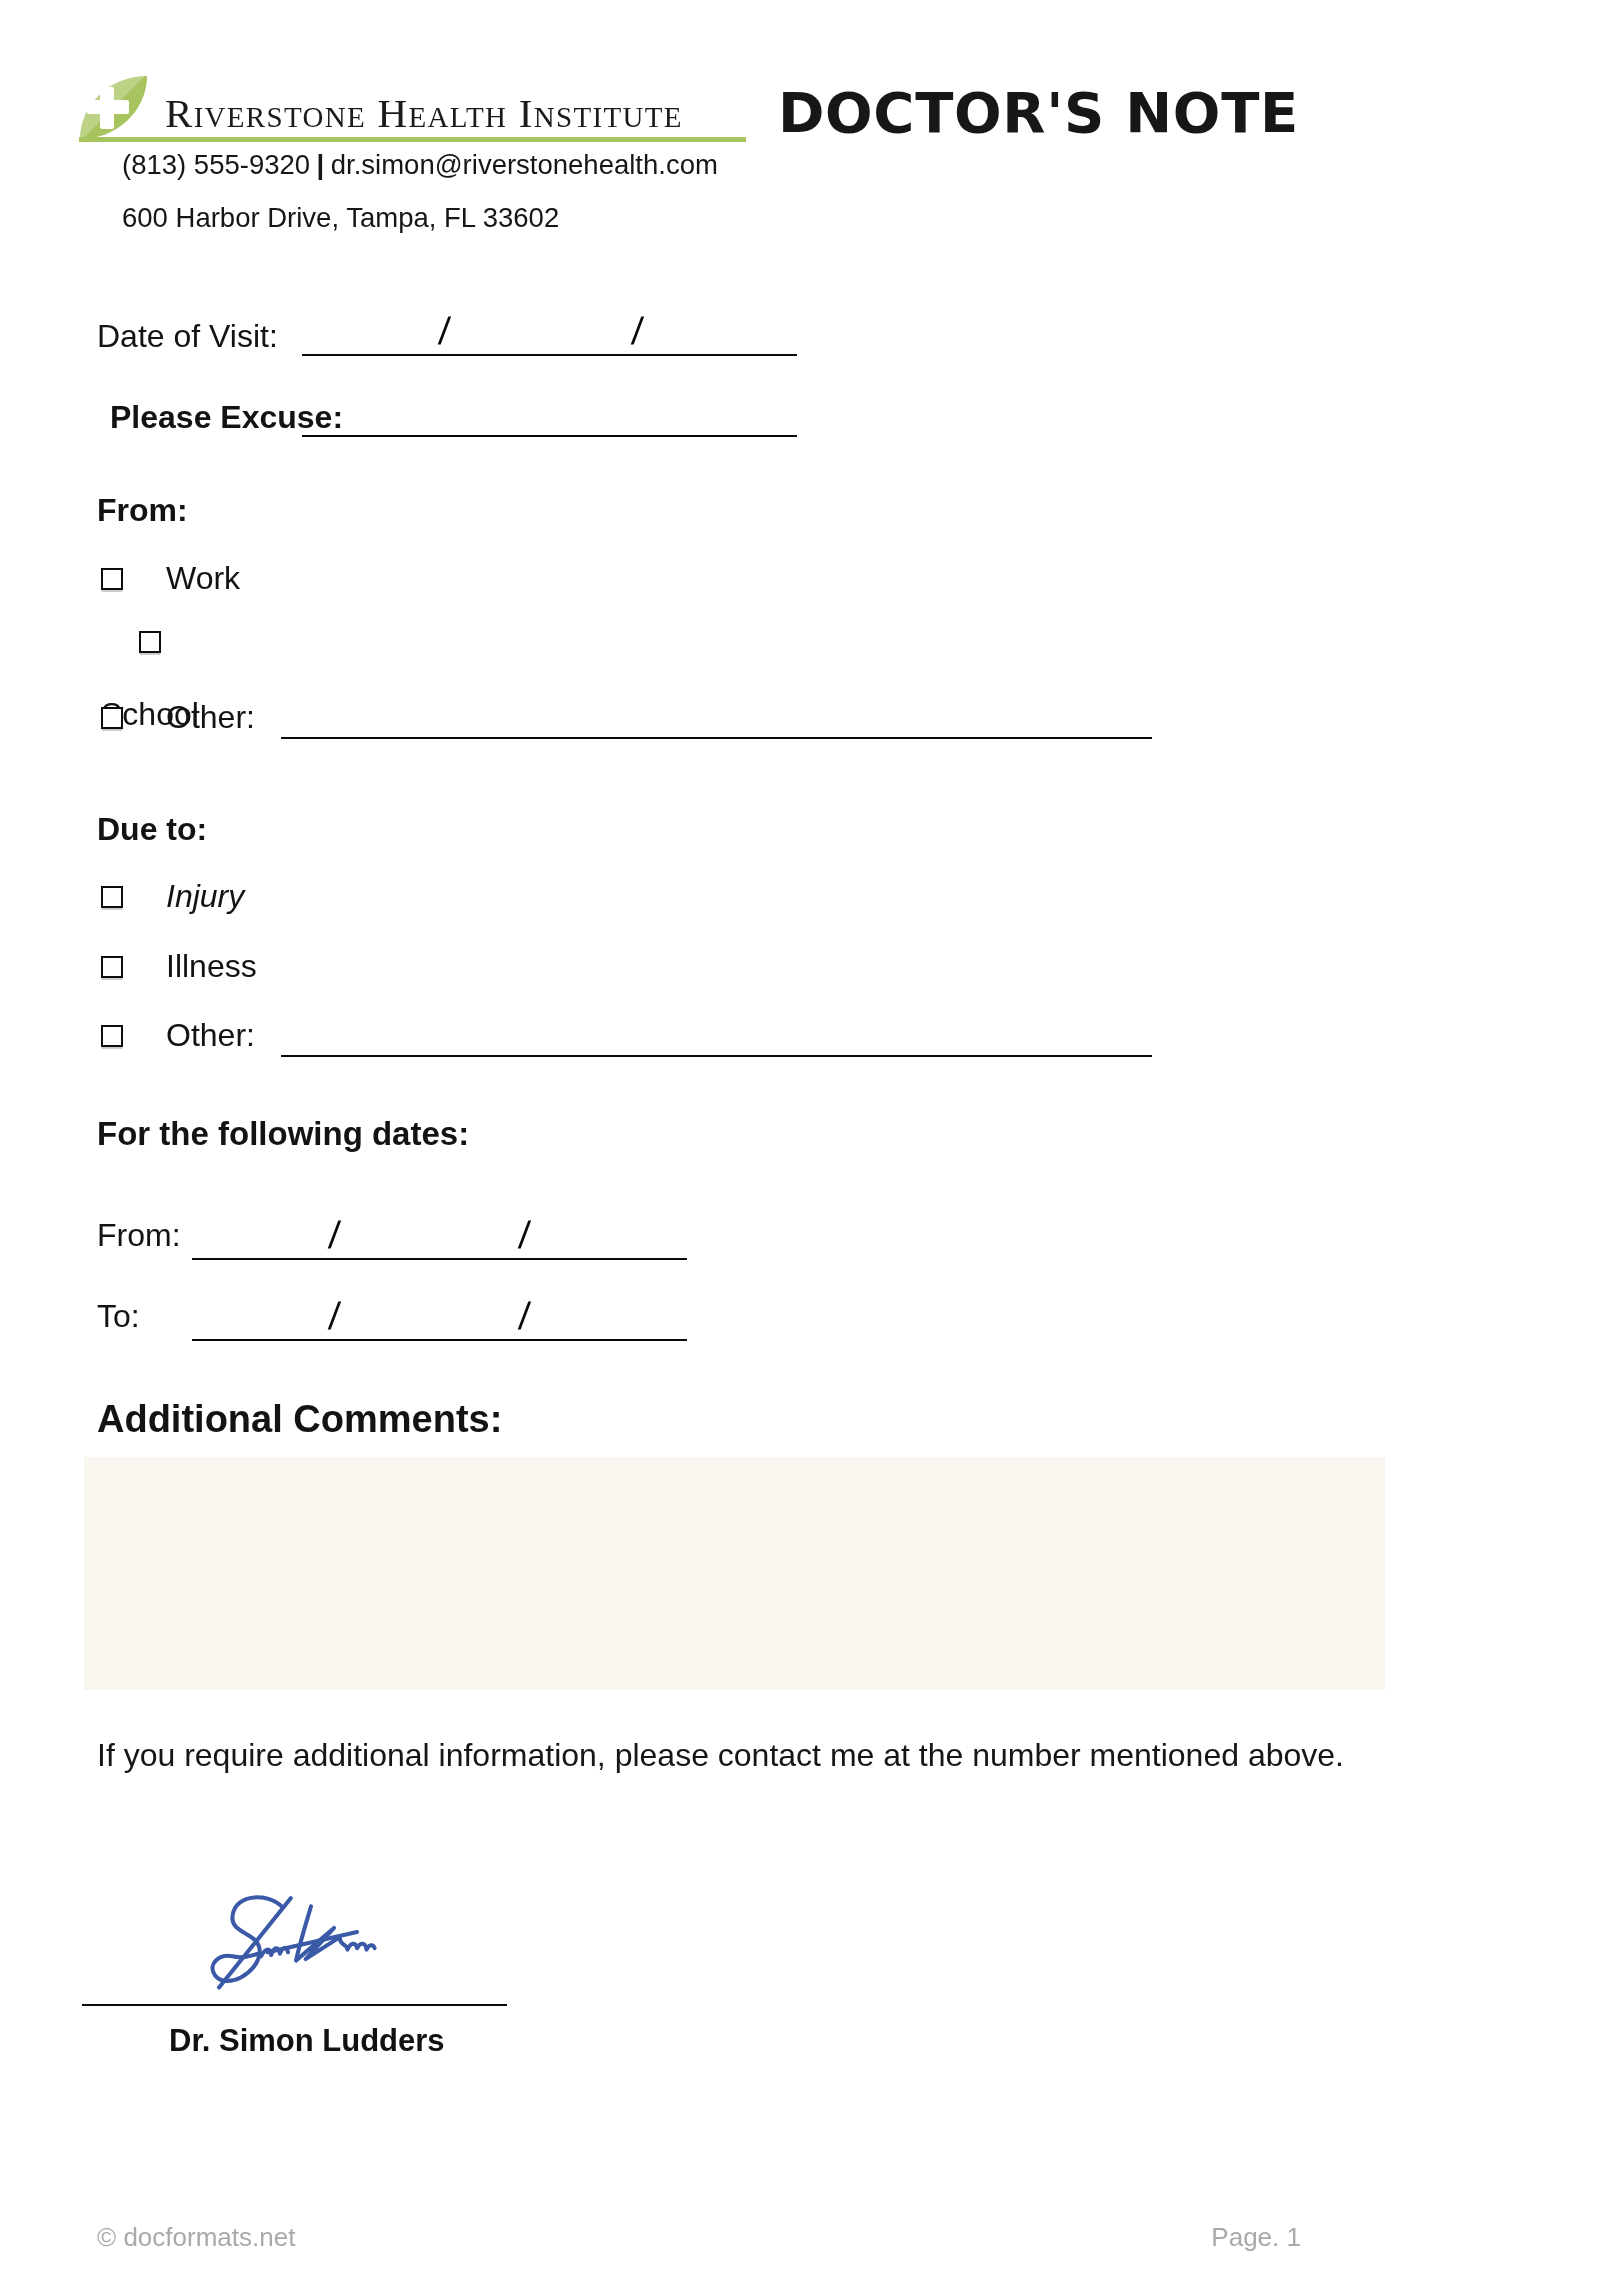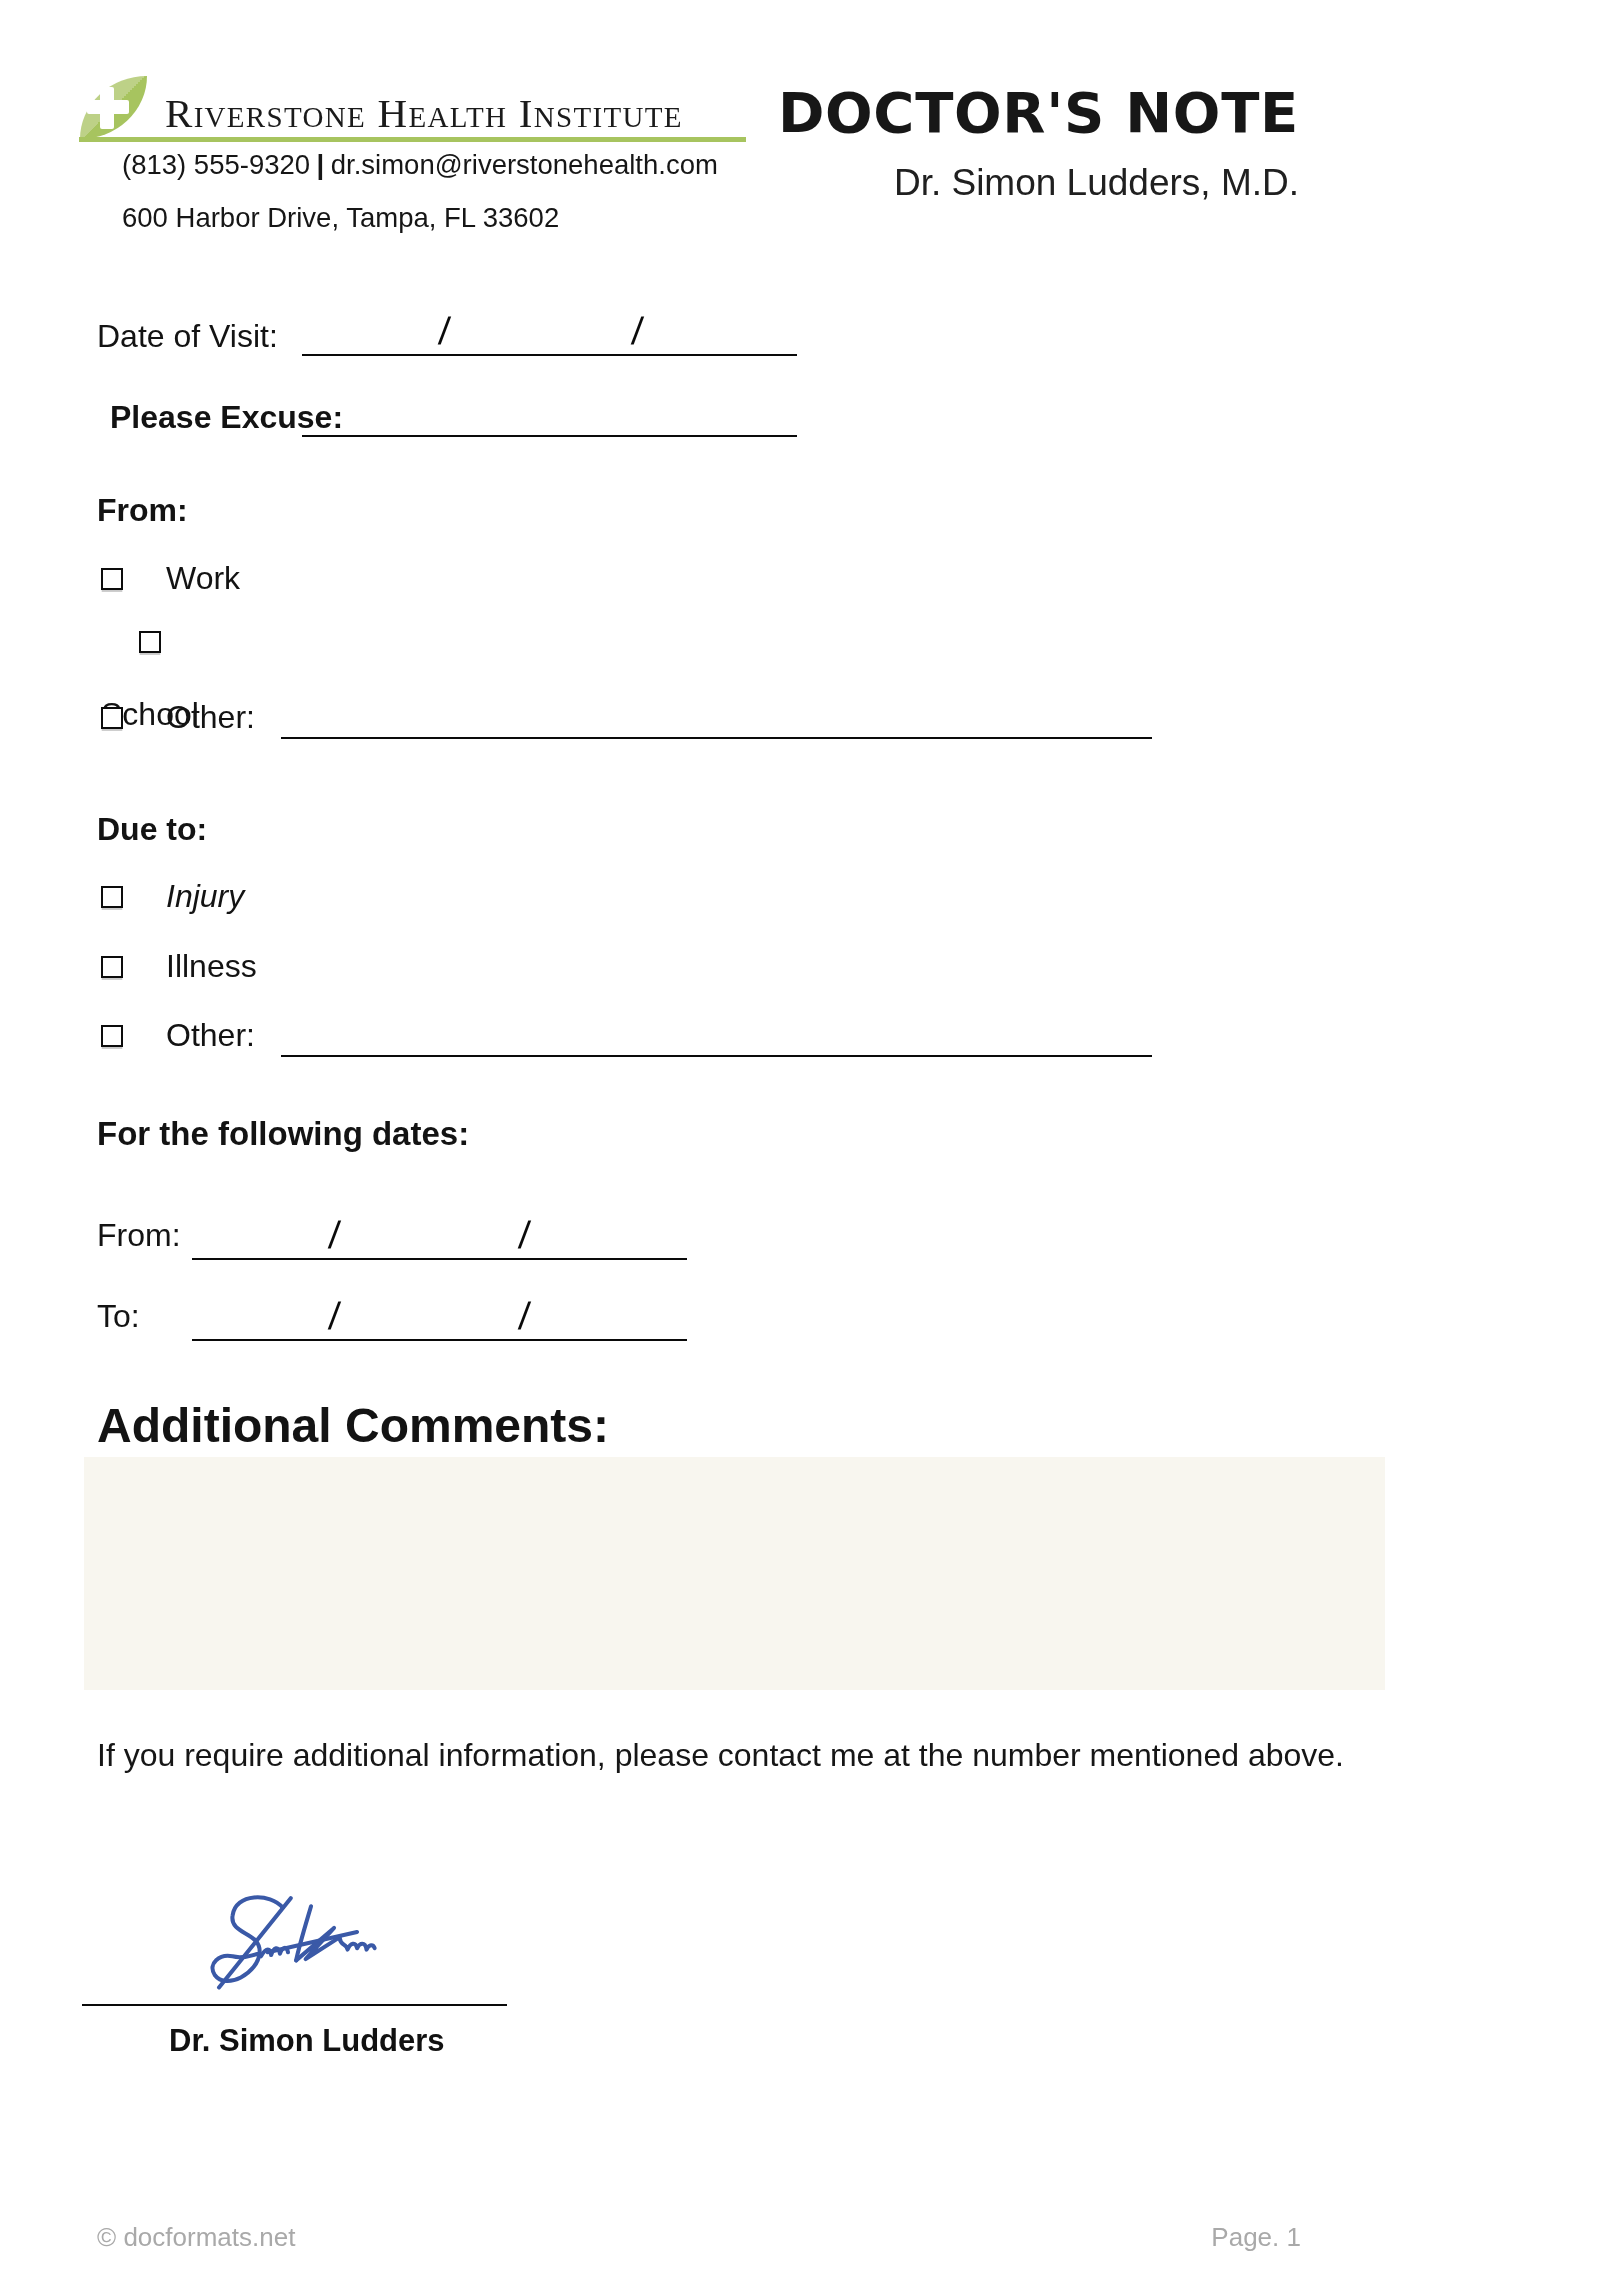--- a/index.html
+++ b/index.html
@@ -47,21 +47,21 @@
   .opt{position:absolute;left:101px;display:flex;align-items:center;gap:43px;height:35px;}
   .cb{width:22px;height:22px;border:2.6px solid #0c0c0c;background:#ffffff;flex:0 0 auto;
       box-shadow:0 2.6px 0 -0.7px #c9c9c9;}
   .opt-label{font-size:32px;color:#131313;white-space:nowrap;}
 
   
   .df-line{left:192px;top:1222px;width:495px;height:38px;}
   .dt-line{left:192px;top:1303px;width:495px;height:38px;}
 
   
-  .comments-h{position:absolute;left:97px;top:1398px;font-size:48px;font-weight:700;color:#131313;text-align:center;}
+  .comments-h{position:absolute;left:97px;top:1398px;font-size:38px;font-weight:700;color:#131313;text-align:center;}
   .comments-box{position:absolute;left:84px;top:1457px;width:1474px;height:233px;background:var(--c-comments_bg);}
 
   .note{position:absolute;left:97px;top:1737px;font-size:32px;color:#161616;white-space:nowrap;}
 
   
   .sig-svg{position:absolute;left:196px;top:1887px;width:203px;height:115px;}
   .sig-line{left:82px;top:2004px;width:425px;}
   .sig-name{position:absolute;left:169px;top:2023px;font-size:31px;font-weight:700;color:#111;}
 
   
@@ -80,21 +80,20 @@
   </div>
   <div class="wordmark">Riverstone Health Institute</div>
   <div class="header-rule"></div>
 
   <div class="contact-line l1">
     <span>(813) 555-9320</span><span class="pipe">|</span><span>dr.simon@riverstonehealth.com</span>
   </div>
   <div class="contact-line l2">600 Harbor Drive, Tampa, FL 33602</div>
 
   <div class="doc-title">DOCTOR'S NOTE</div>
-  <div class="doctor-name">Dr. Simon Ludders, M.D.</div>
 
   <div class="label" style="left:97px;top:318px;">Date of Visit:</div>
   <div class="field-line dov-line">
     <span class="slash" style="left:137px;">/</span>
     <span class="slash" style="left:330px;">/</span>
   </div>
 
   <div class="label" style="left:110px;top:399px;font-weight:bold;">Please Excuse:</div>
   <div class="field-line pe-line"></div>
 

